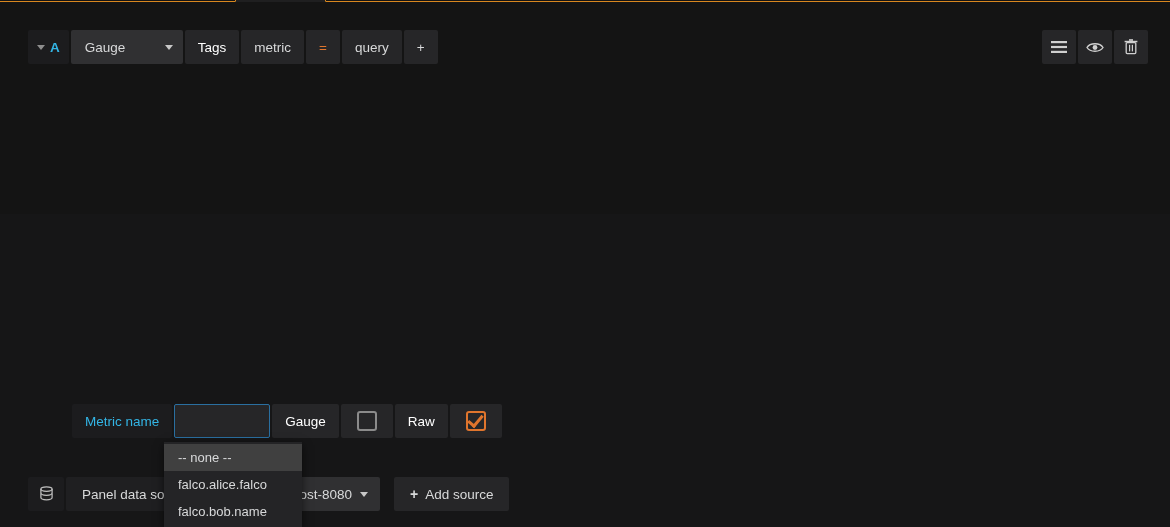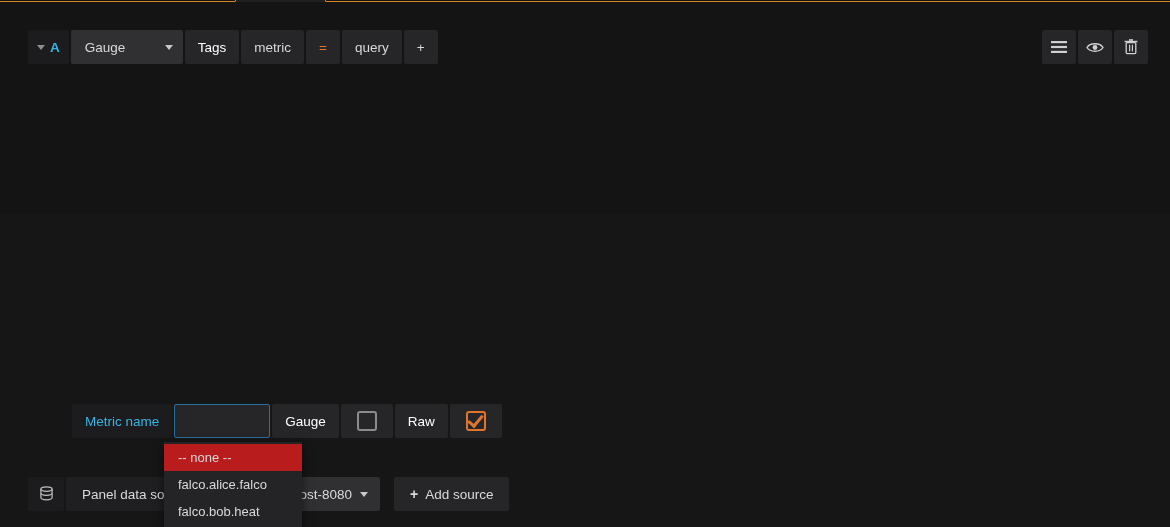--- a/index.html
+++ b/index.html
@@ -152,21 +152,21 @@
     z-index: 40;
     padding: 2px 0;
   }
   .dd-item {
     font-size: 13px;
     color: #d8d9da;
     padding: 6px 0 6px 14px;
     cursor: pointer;
     white-space: nowrap;
   }
-  .dd-item.highlight { background: #b91c1c; }
+  .dd-item.highlight { background: #404040; }
 </style>
 </head>
 <body>
 
 <div id="editor">
 
   <div id="tabbar">
     <div id="panel-title">Graph</div>
     <div id="tabs-container" style="display:flex;align-items:flex-end;">
         <div class="tab">General</div>
@@ -251,17 +251,17 @@
       </div>
       <div class="seg" id="add-query-btn">
         <span class="plus-glyph">+</span>
         <span>Add source</span>
       </div>
     </div>
 
     <div id="metric-dropdown">
         <div class="dd-item highlight">-- none --</div>
         <div class="dd-item">falco.alice.falco</div>
-        <div class="dd-item">falco.bob.heat</div>
+        <div class="dd-item">falco.bob.name</div>
       </div>
 
   </div>
 </div>
 
 </body></html>

